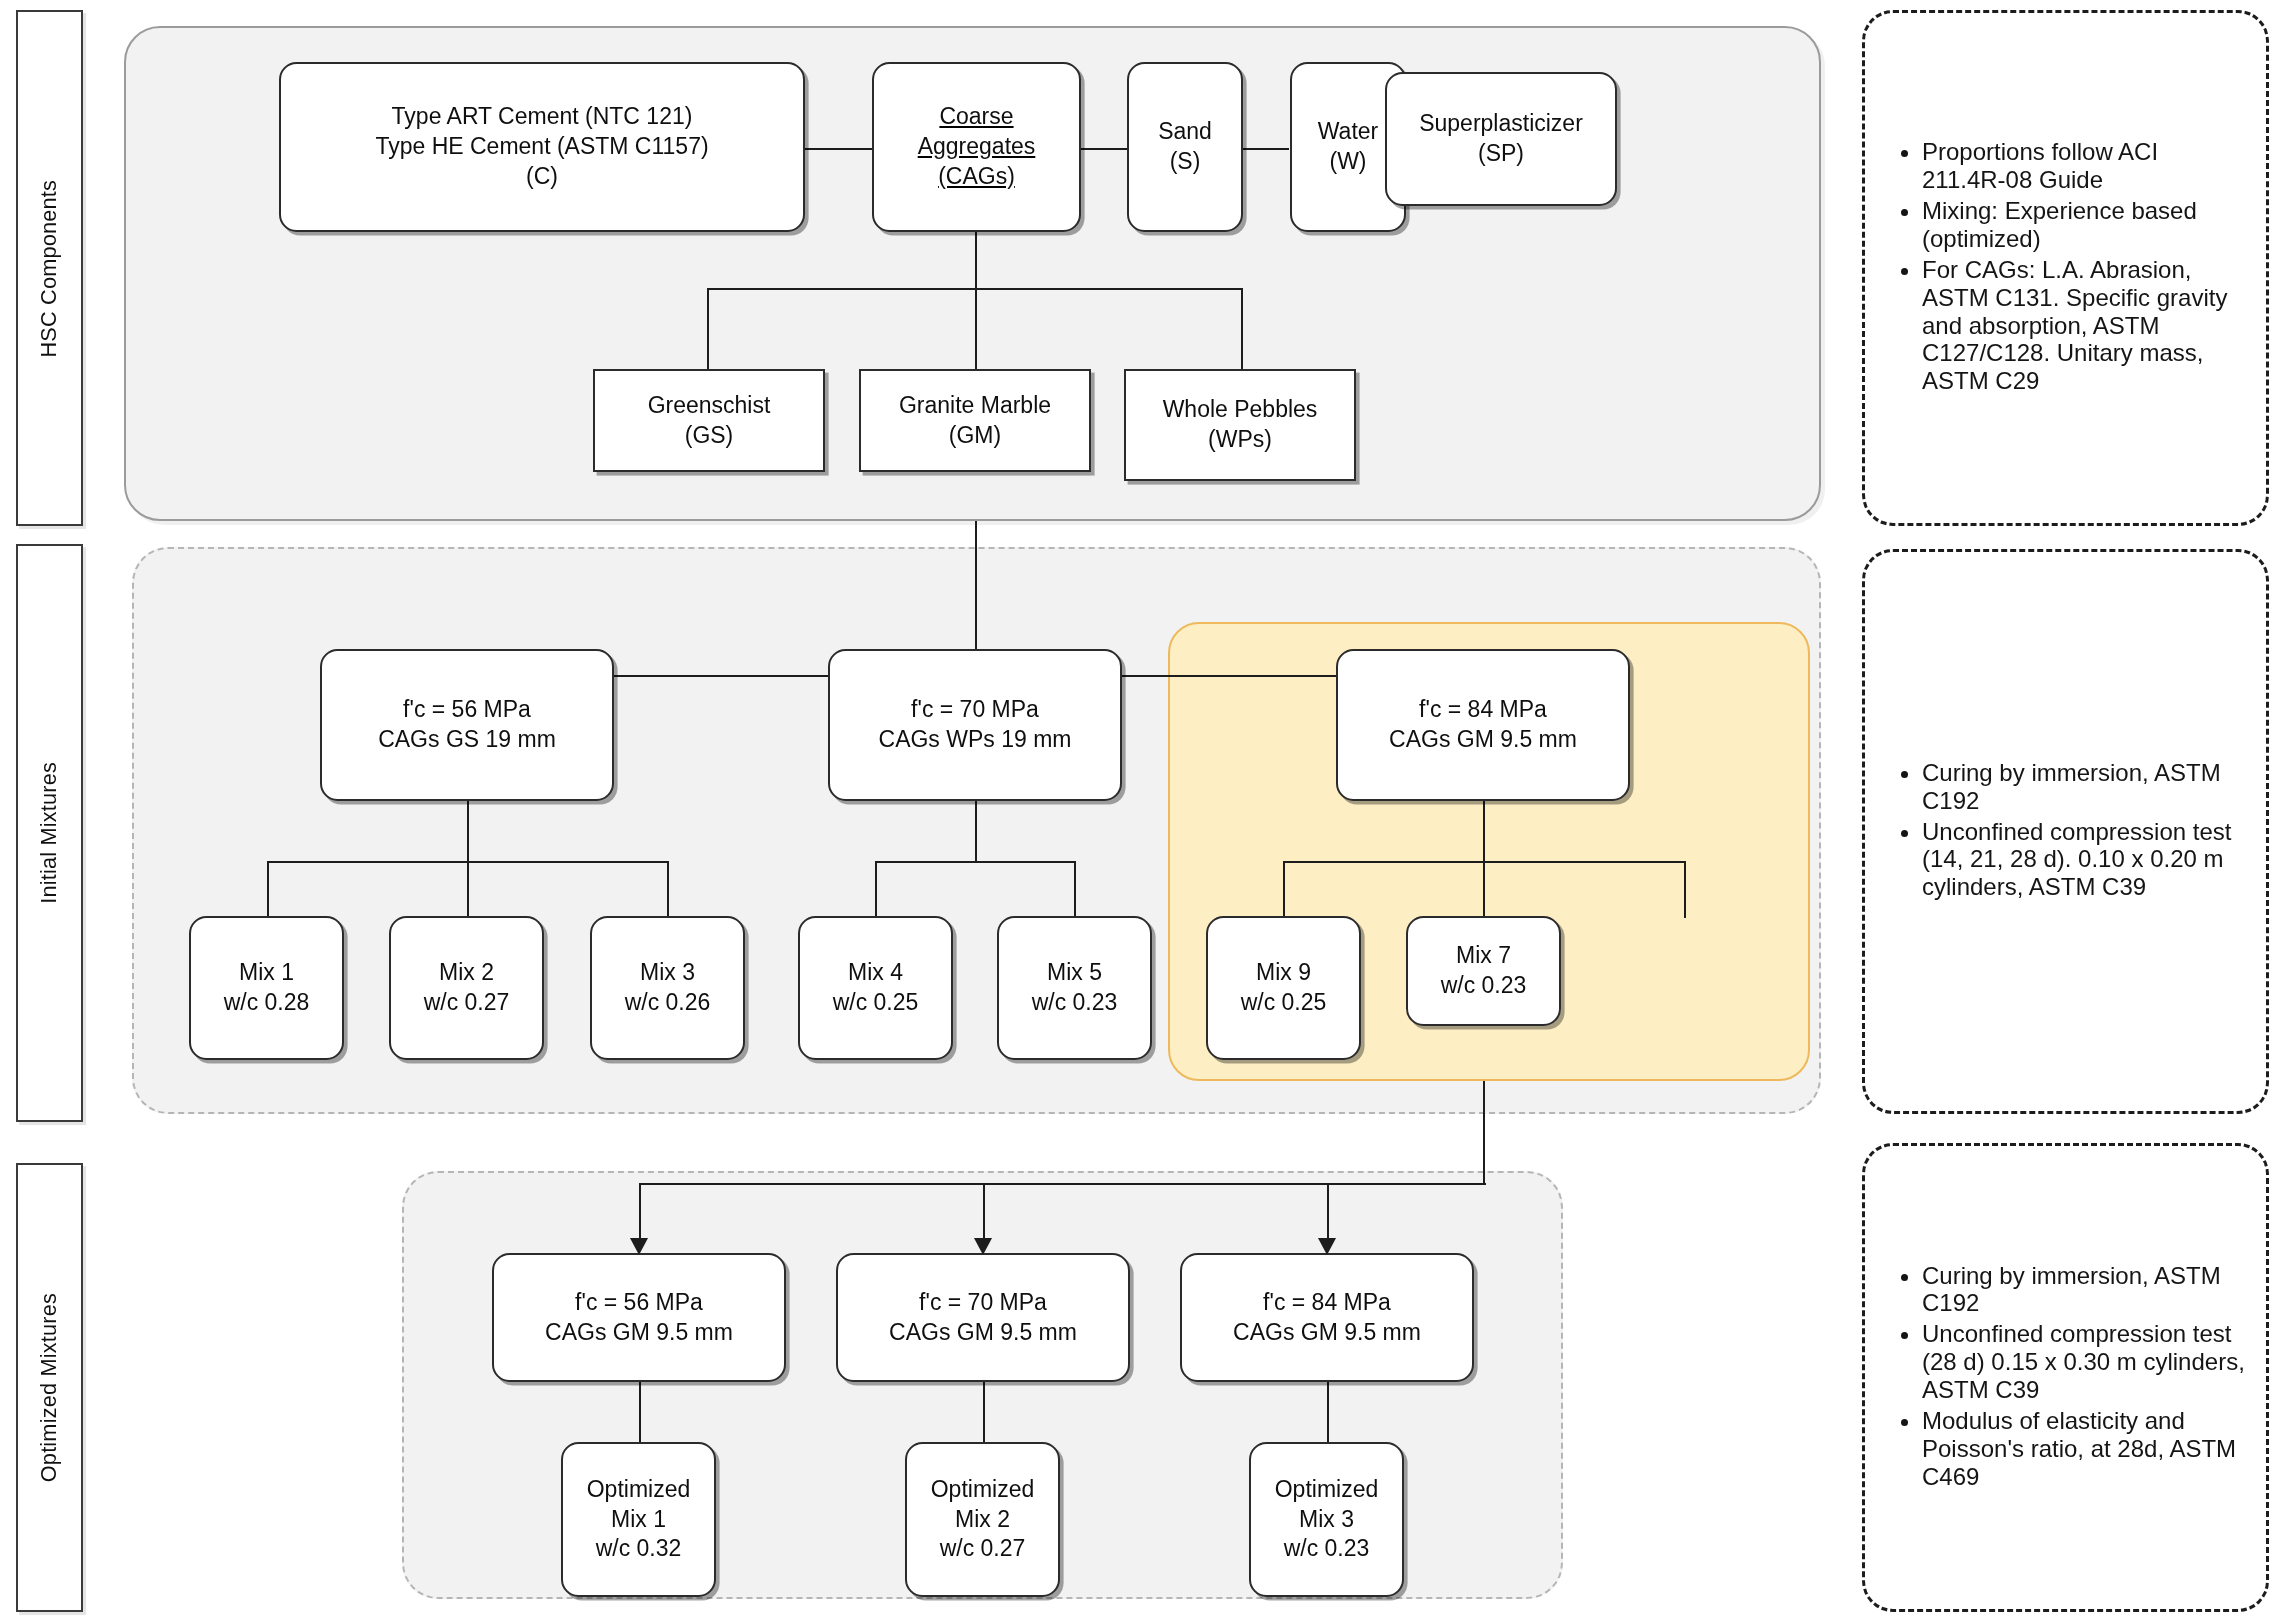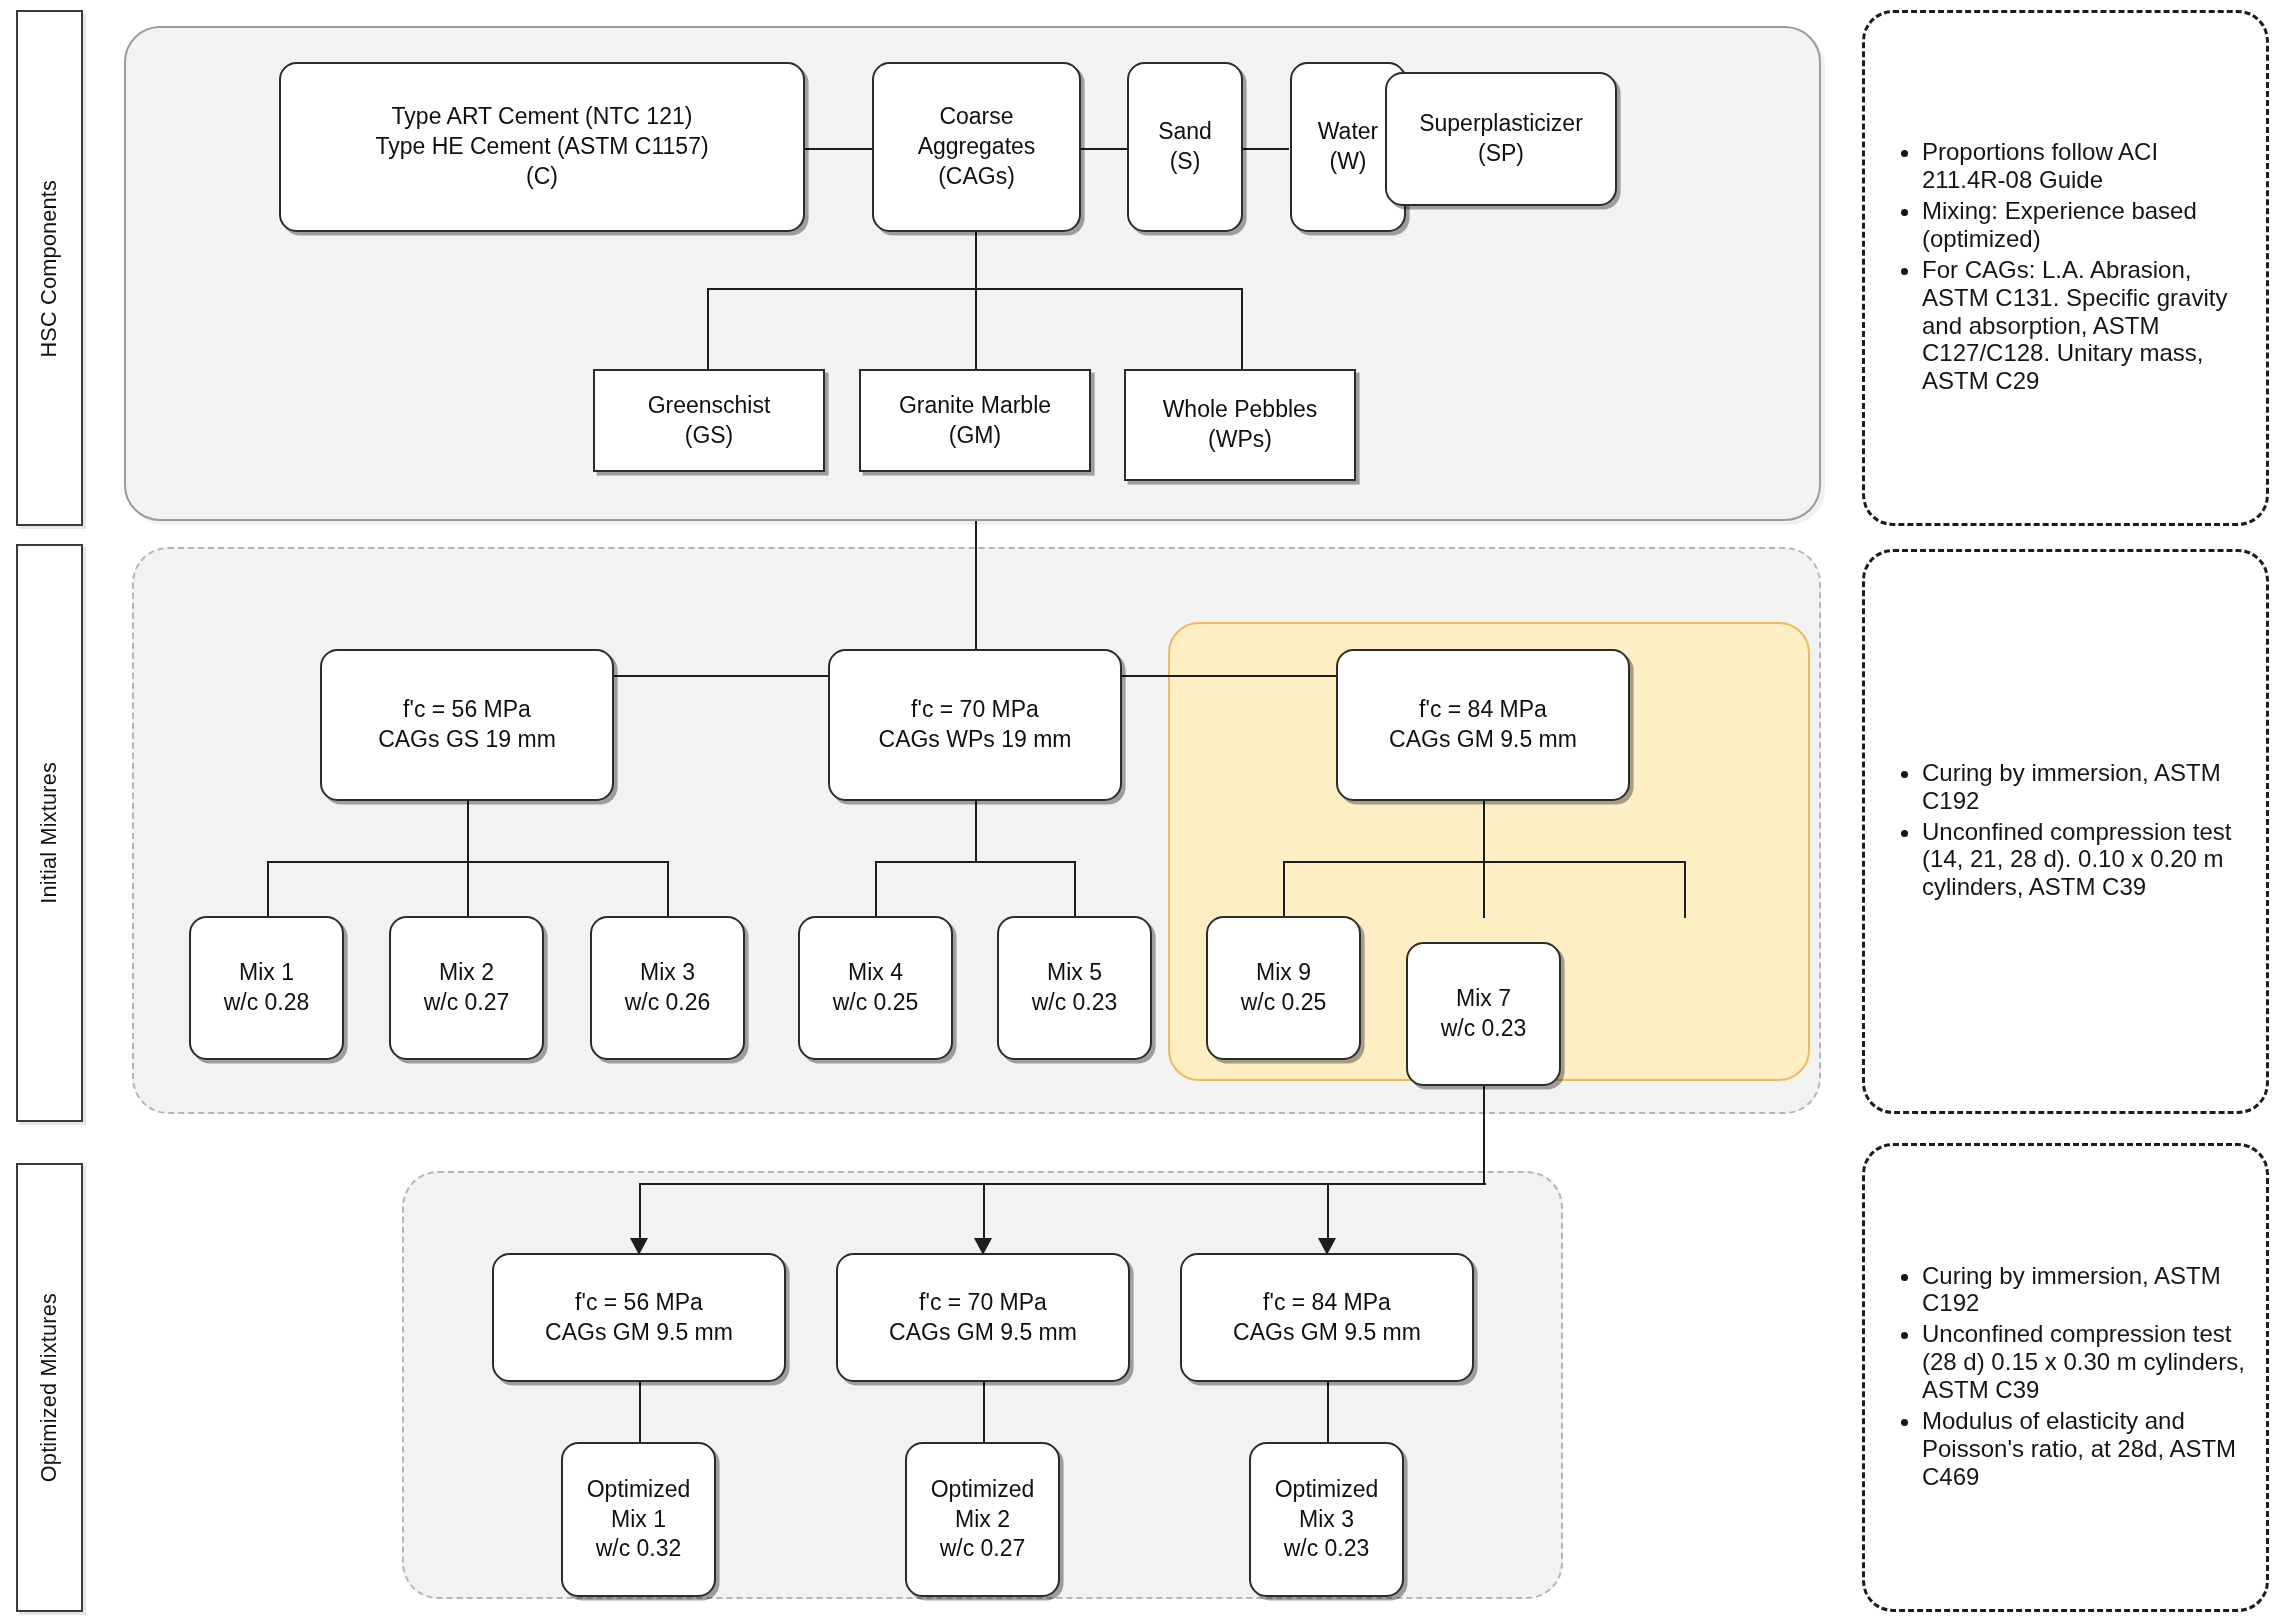--- a/index.html
+++ b/index.html
@@ -152,21 +152,21 @@
   <div class="ln lnh" style="left:1081px;top:148px;width:46px;"></div>
   <div class="ln lnh" style="left:1243px;top:148px;width:46px;"></div>
   <div class="ln lnh" style="left:1406px;top:148px;width:46px;"></div>
 
   <div class="box round" style="left:279px;top:62px;width:526px;height:170px;">
     <div class="txt">Type ART Cement (NTC 121)
 Type HE Cement (ASTM C1157)
 (C)</div>
   </div>
 
-  <div class="box round" style="left:872px;top:62px;width:209px;height:170px;">
+  <div class="box round" style="left:872px;top:62px;width:209px;height:170px;text-decoration:underline;">
     <div class="txt">Coarse
 Aggregates
 (CAGs)</div>
   </div>
 
   <div class="box round" style="left:1127px;top:62px;width:116px;height:170px;">
     <div class="txt">Sand
 (S)</div>
   </div>
 
@@ -256,21 +256,21 @@
 w/c 0.25</div>
   </div>
   <div class="box round" style="left:997px;top:916px;width:155px;height:144px;">
     <div class="txt">Mix 5
 w/c 0.23</div>
   </div>
   <div class="box round" style="left:1206px;top:916px;width:155px;height:144px;">
     <div class="txt">Mix 9
 w/c 0.25</div>
   </div>
-  <div class="box round" style="left:1406px;top:916px;width:155px;height:144px;margin-top:26px;">
+  <div class="box round" style="left:1406px;top:916px;width:155px;height:110px;">
     <div class="txt">Mix 7
 w/c 0.23</div>
   </div>
 
   <div class="ln lnv" style="left:1483px;top:1081px;height:103px;"></div>
   <div class="ln lnh" style="left:639px;top:1183px;width:847px;"></div>
   <div class="ln lnv" style="left:639px;top:1183px;height:62px;"></div>
   <div class="ln lnv" style="left:983px;top:1183px;height:62px;"></div>
   <div class="ln lnv" style="left:1327px;top:1183px;height:62px;"></div>
   <div class="arrow" style="left:630px;top:1238px;"></div>

